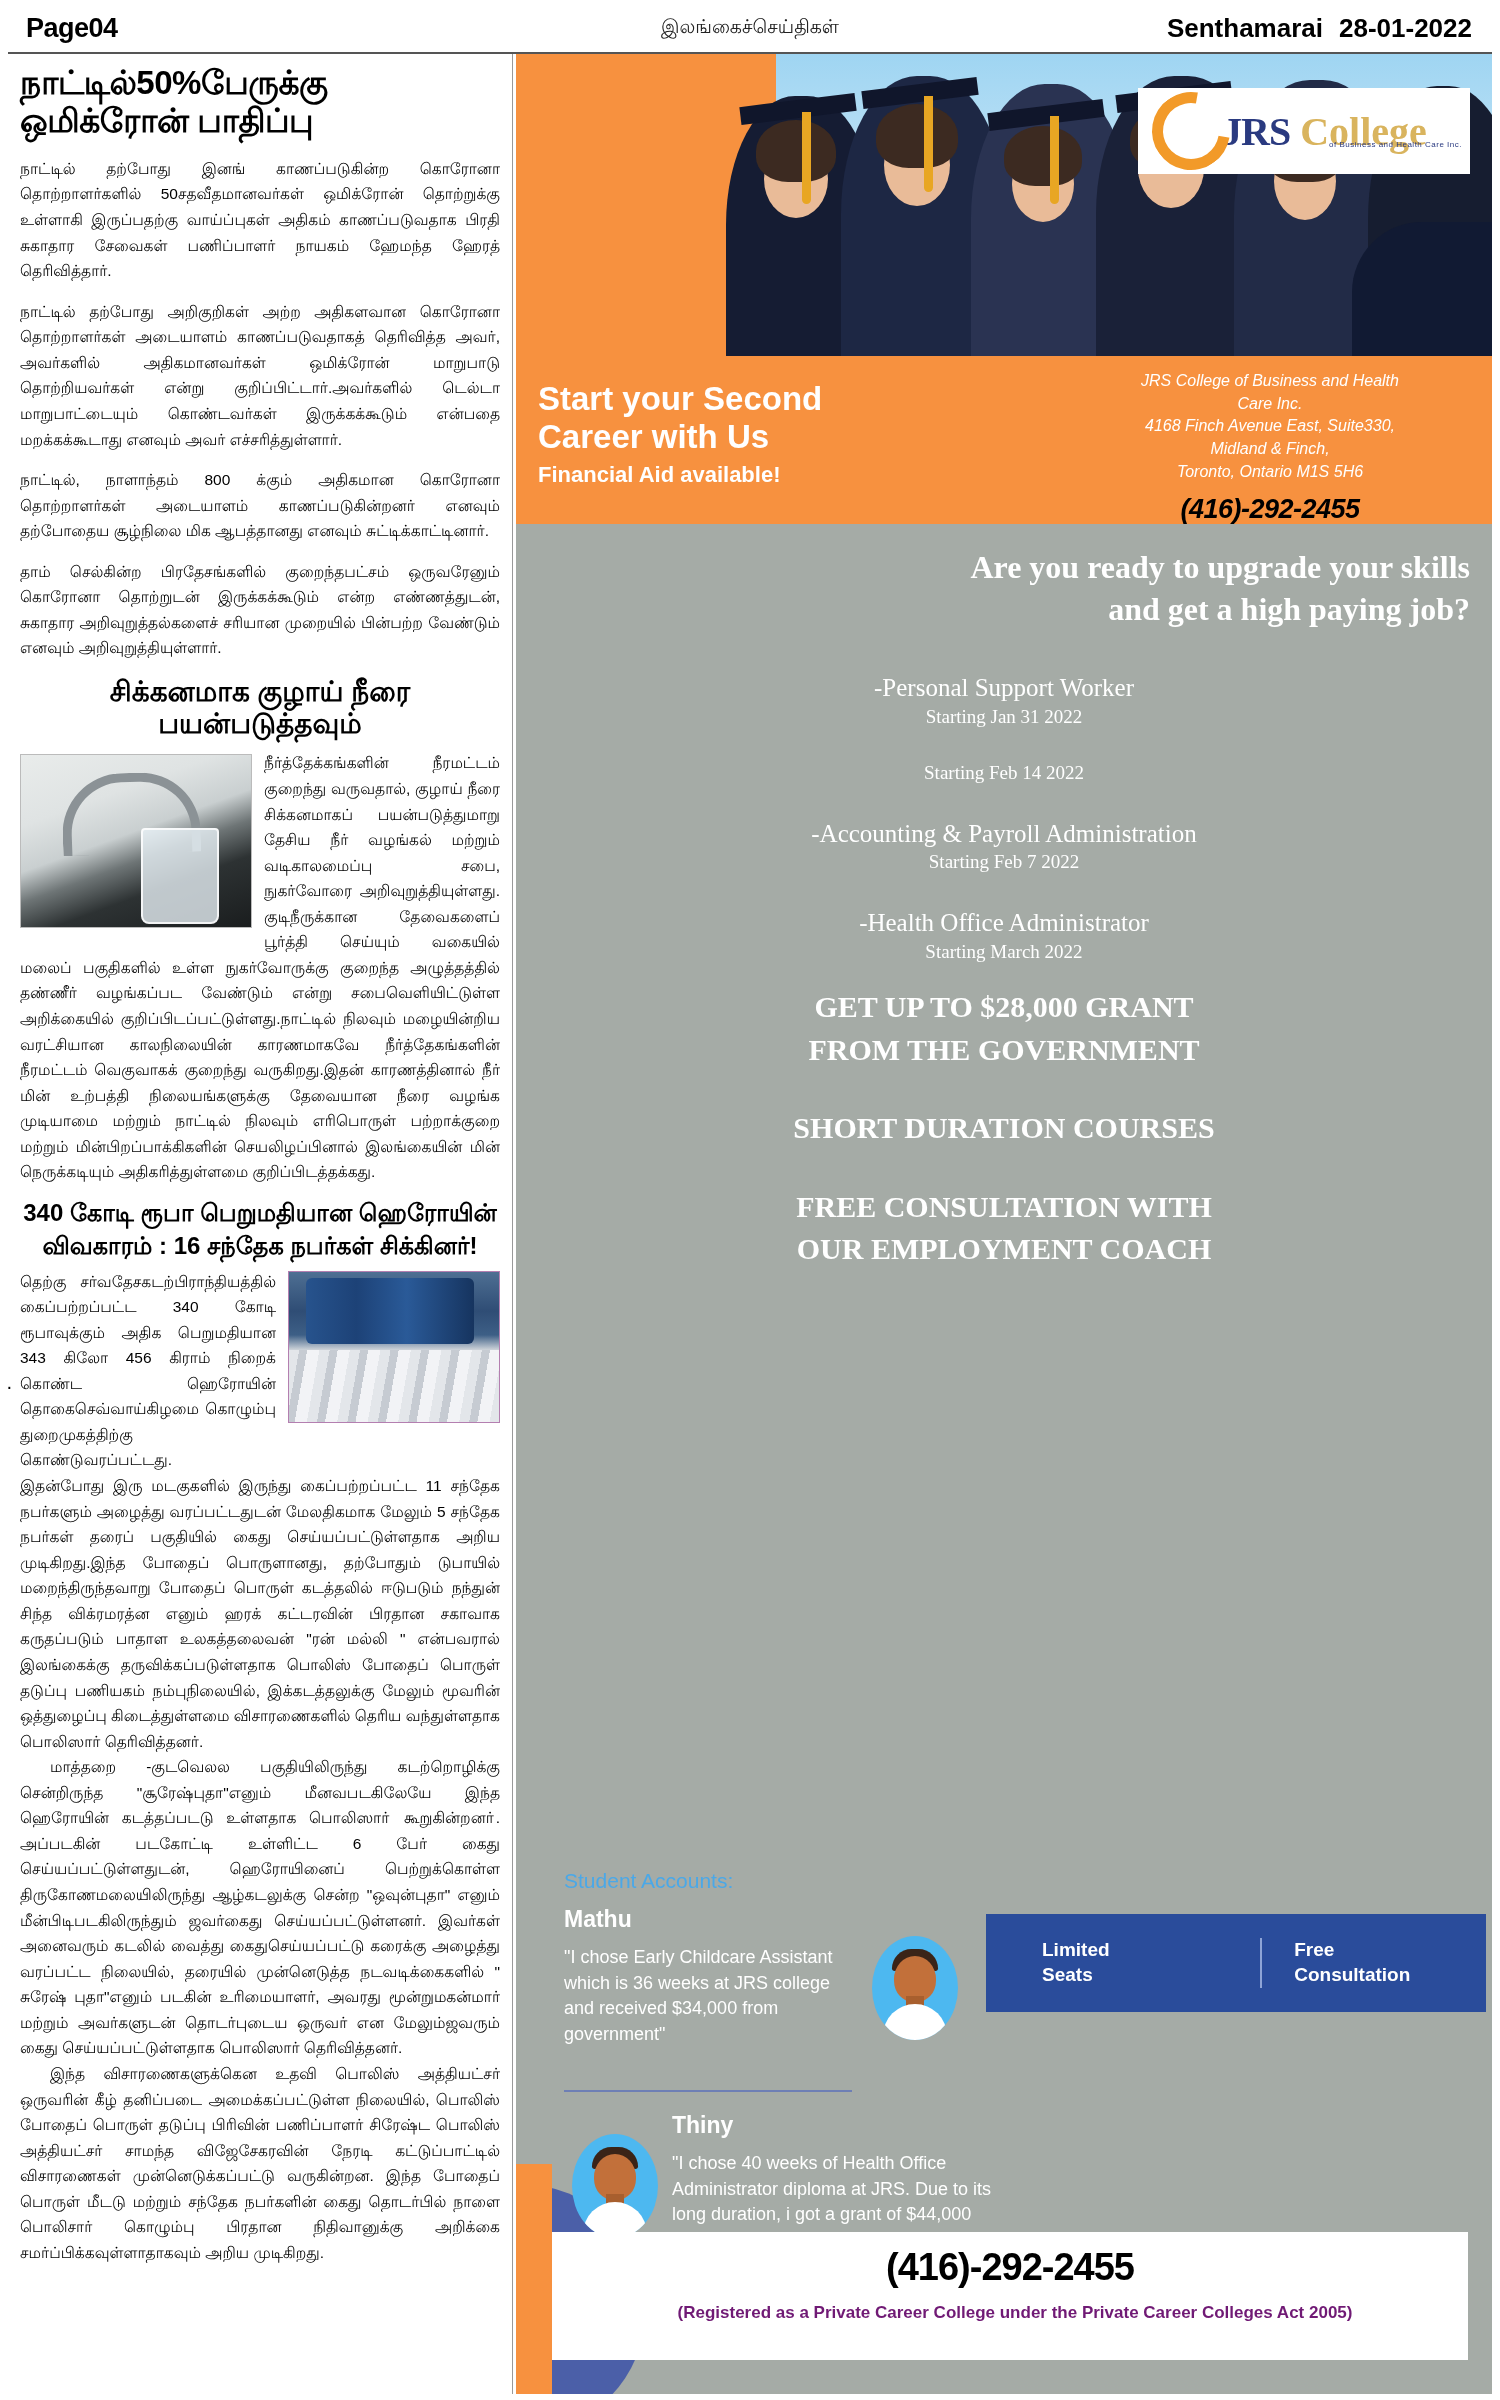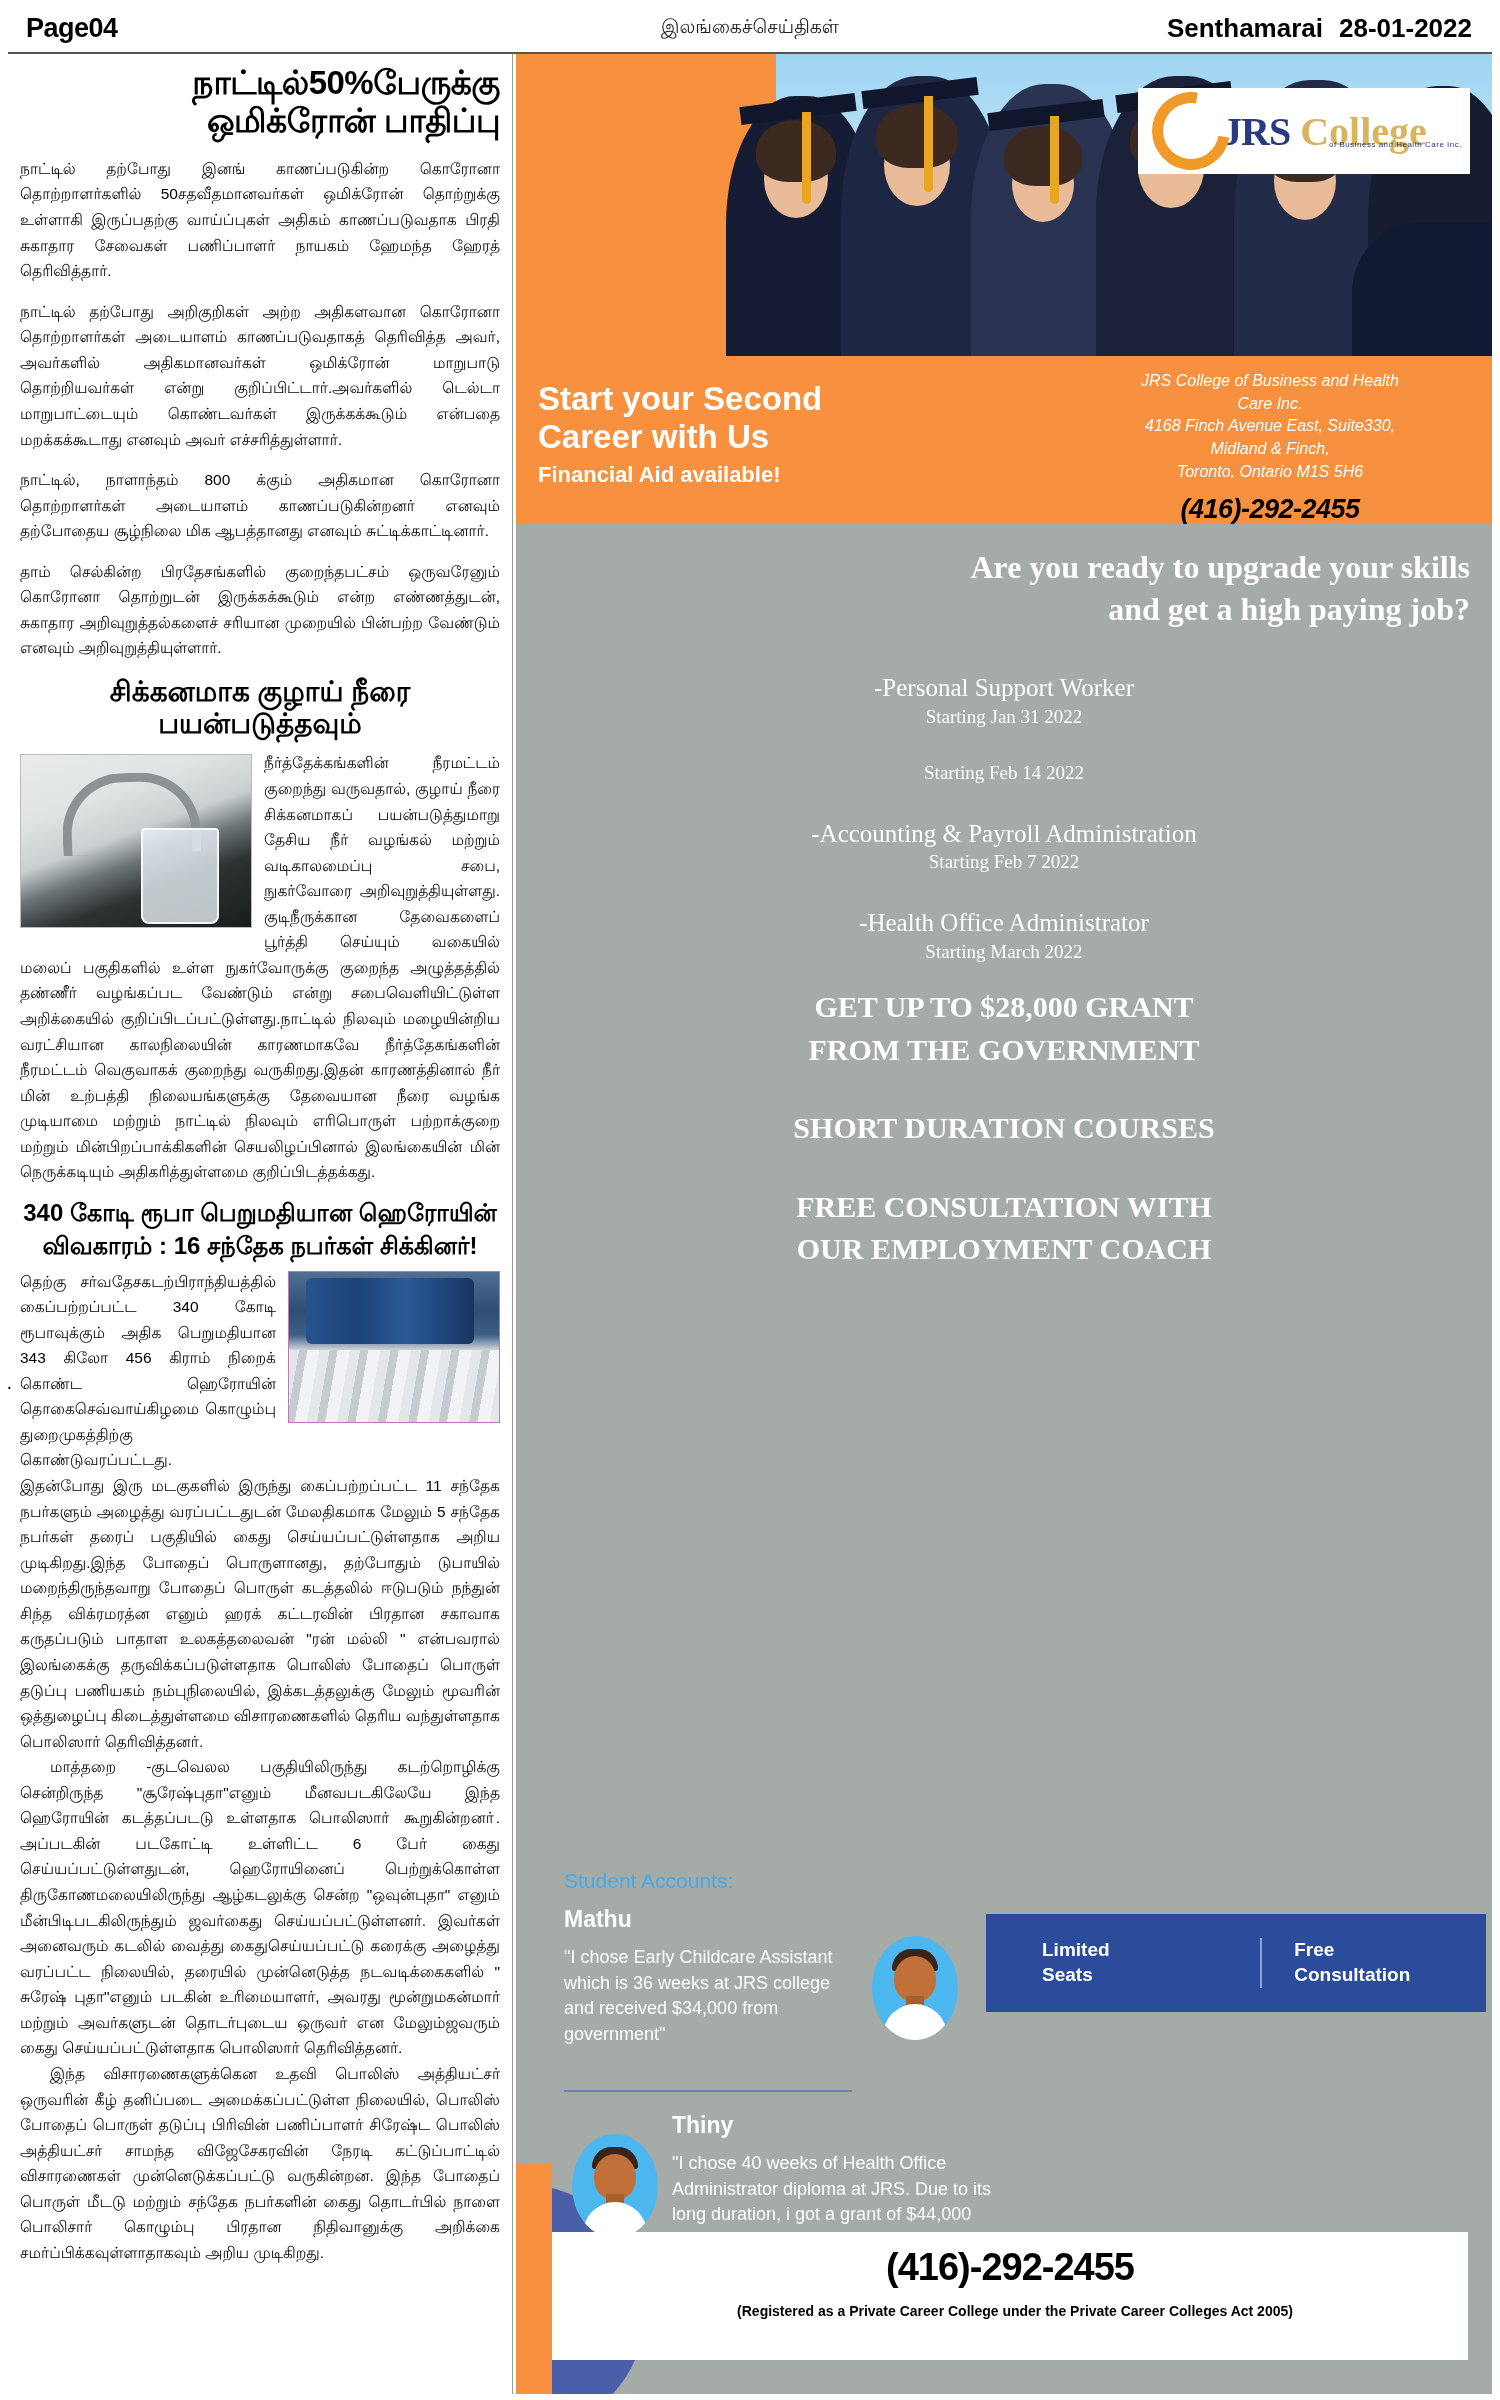--- a/index.html
+++ b/index.html
@@ -25,21 +25,21 @@
 
   
   .leftcol{
     position:absolute;left:8px;top:54px;width:505px;height:2340px;
     border-right:1px solid #999;
     box-sizing:border-box;
     padding:0 12px 0 12px;
   }
   .hl1{
     font-size:33px;font-weight:bold;color:#000;line-height:1.15;
-    margin:10px 0 16px 0;letter-spacing:-0.5px;text-align:right;
+    margin:10px 0 16px 0;letter-spacing:-0.5px;
   }
   .hl2{
     font-size:28px;font-weight:bold;color:#000;line-height:1.15;
     text-align:center;margin:10px 0 10px 0;
   }
   .hl3{
     font-size:24px;font-weight:bold;color:#000;line-height:1.2;
     text-align:center;margin:8px 0 8px 0;
   }
   .body-p{
@@ -192,21 +192,21 @@
   .blue-circle{
     position:absolute;left:-120px;top:1660px;width:250px;height:250px;border-radius:50%;background:#4b5fa8;
   }
   .orange-corner{
     position:absolute;left:0;bottom:0;width:36px;height:230px;background:#f7913f;
   }
   .footer-white{
     position:absolute;left:36px;bottom:34px;width:916px;height:128px;background:#fff;text-align:center;
   }
   .fw-phone{font-size:38px;font-weight:bold;color:#000;letter-spacing:-1px;padding-top:14px;}
-  .fw-reg{font-size:14px;font-weight:bold;color:#000000;padding:14px 10px 0 20px;}
+  .fw-reg{font-size:17px;font-weight:bold;color:#701a75;padding:14px 10px 0 20px;}
 </style>
 </head>
 <body>
 
 <div class="page">
 
   <div class="masthead">
     <div class="mh-left">Page04</div>
     <div class="mh-center">இலங்கைச்செய்திகள்</div>
     <div class="mh-right">

